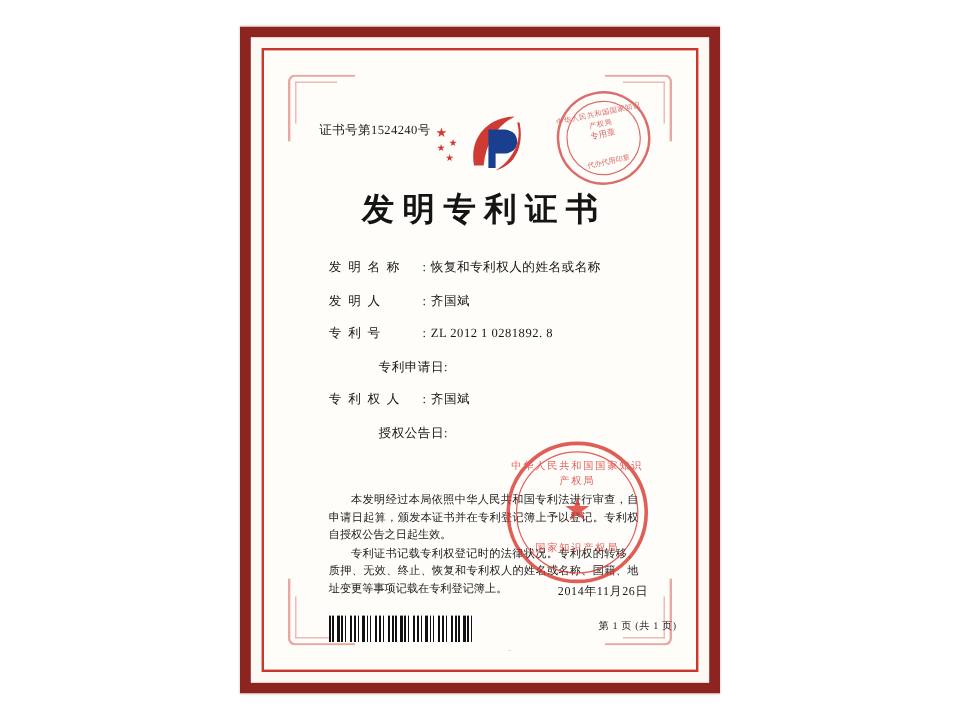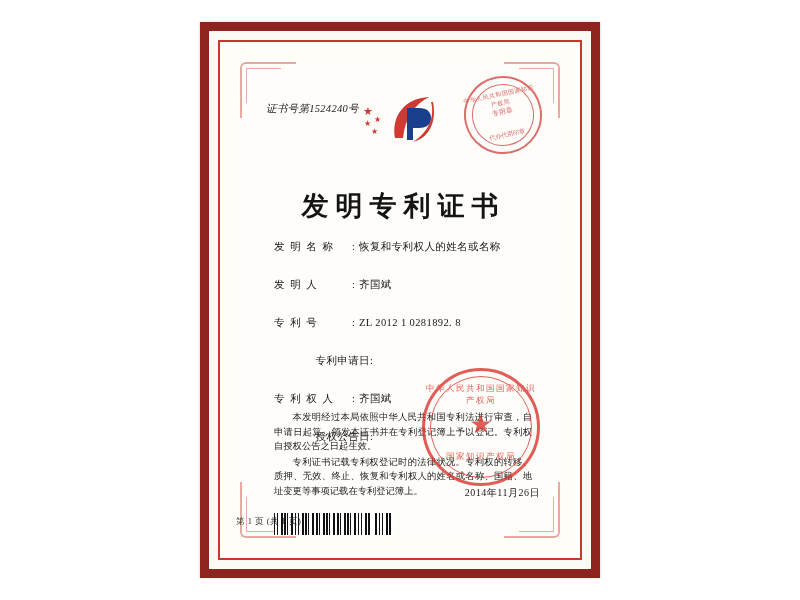--- a/index.html
+++ b/index.html
@@ -102,21 +102,20 @@
   .s4 { left: 10px; top: 21px; font-size: 8px;}
 
   
   .cert-no {
     position: absolute;
     left: 30px;
     top: 44px;
     font-size: 10.5px;
     color: #1d1d1d;
     letter-spacing: 0.3px;
-    font-style: italic;
   }
   
   .seal-top {
     position: absolute;
     right: 22px;
     top: 18px;
     width: 74px;
     height: 74px;
     border-radius: 50%;
     border: 2px solid #d34a4a;
@@ -157,36 +156,34 @@
     position: absolute;
     left: 0; right: 0;
     top: 98px;
     text-align: center;
     font-size: 27px;
     letter-spacing: 7px;
     color: #141414;
     font-family: "DejaVu Serif", serif;
     font-weight: 700;
     text-indent: 7px;
-    margin-top: 32px;
   }
 
   .fields {
     position: absolute;
     left: 38px;
     right: 30px;
     top: 158px;
   }
   .field-row {
     display: flex;
     align-items: baseline;
     margin-bottom: 13.5px;
     font-size: 10.5px;
     color: #161616;
-    margin-top: 24px;
   }
   .field-label {
     width: 78px;
     flex: 0 0 78px;
     letter-spacing: 1.5px;
     color: #161616;
   }
   .field-colon {
     flex: 0 0 7px;
   }
@@ -292,21 +289,21 @@
     right: 24px;
     bottom: 42px;
     font-size: 10px;
     color: #1a1a1a;
     letter-spacing: 0.5px;
   }
   .page-footer {
     position: absolute;
     left: 0; right: 0;
     bottom: 14px;
-    text-align: left;
+    text-align: right;
     font-size: 8.5px;
     color: #2a2a2a;
     letter-spacing: 0.5px;
     margin-top: 20px;
   }
   .logo-swoosh {
     position: absolute;
     left: 30px;
     top: 2px;
     width: 48px;

